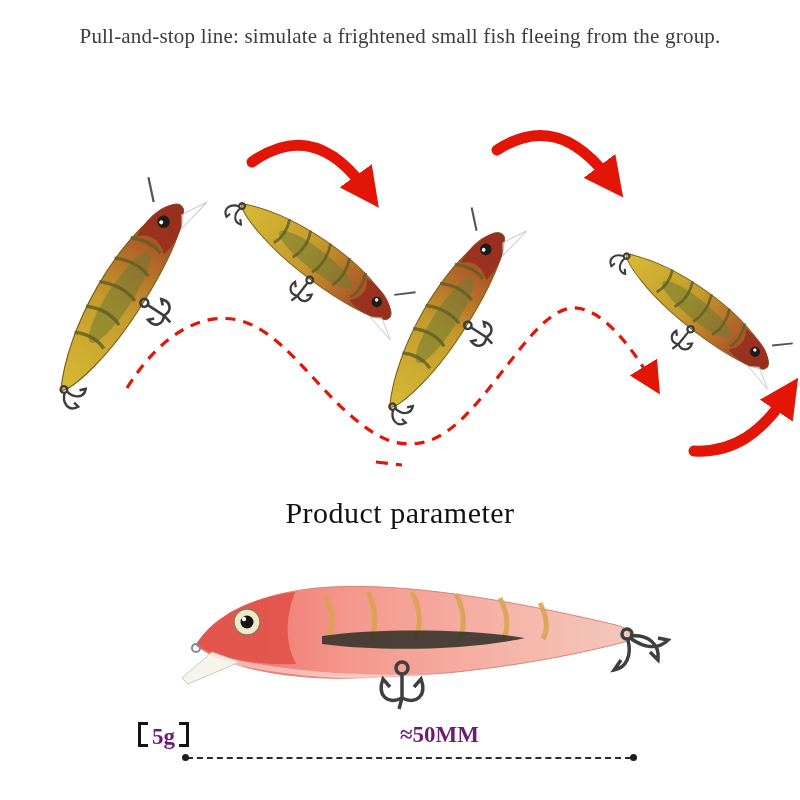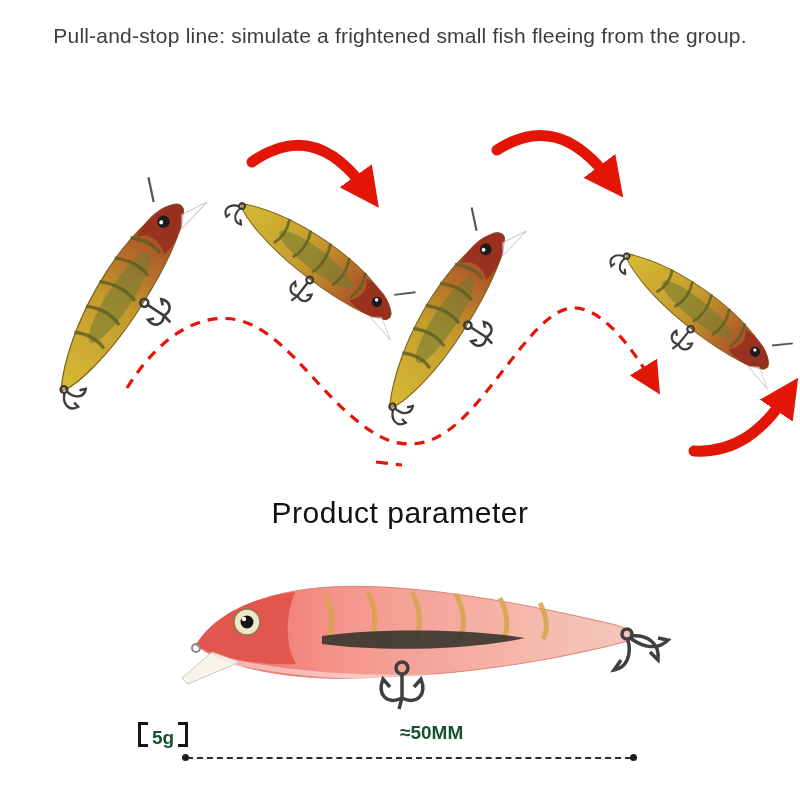--- a/index.html
+++ b/index.html
@@ -1,23 +1,23 @@
 <!DOCTYPE html>
 <html><head>
 <meta charset="utf-8">
 <style>
   html,body{margin:0;padding:0;background:#fff;}
   .stage{position:relative;width:800px;height:800px;background:#fff;overflow:hidden;
-         font-family:Liberation Sans, sans-serif;}
+         font-family:Liberation Serif, serif;}
   .caption{position:absolute;top:24px;left:0;width:100%;text-align:center;
            font-size:21px;font-weight:500;color:#3d3d3d;letter-spacing:0.2px;white-space:nowrap;}
   .heading{position:absolute;top:496px;left:0;width:100%;text-align:center;
            font-size:30px;font-weight:500;color:#111;letter-spacing:0.5px;}
   .gfx{position:absolute;top:0;left:0;}
-  .spec{position:absolute;top:722px;font-size:19px;font-weight:700;color:#14532d;}
+  .spec{position:absolute;top:722px;font-size:23px;font-weight:700;color:#701a75;}
   .spec-weight{left:138px;}
   .spec-length{left:400px;}
   .lb,.rb{display:inline-block;width:7px;height:19px;border:3px solid #151515;vertical-align:-3px;}
   .lb{border-right:none;margin-right:4px;}
   .rb{border-left:none;margin-left:4px;}
   .dash-line{position:absolute;top:757px;left:187px;width:444px;border-top:2px dashed #2b2b2b;}
   .dot{position:absolute;top:754px;width:7px;height:7px;border-radius:50%;background:#1e1e1e;}
   .dot-l{left:182px;}
   .dot-r{left:630px;}
 </style>

